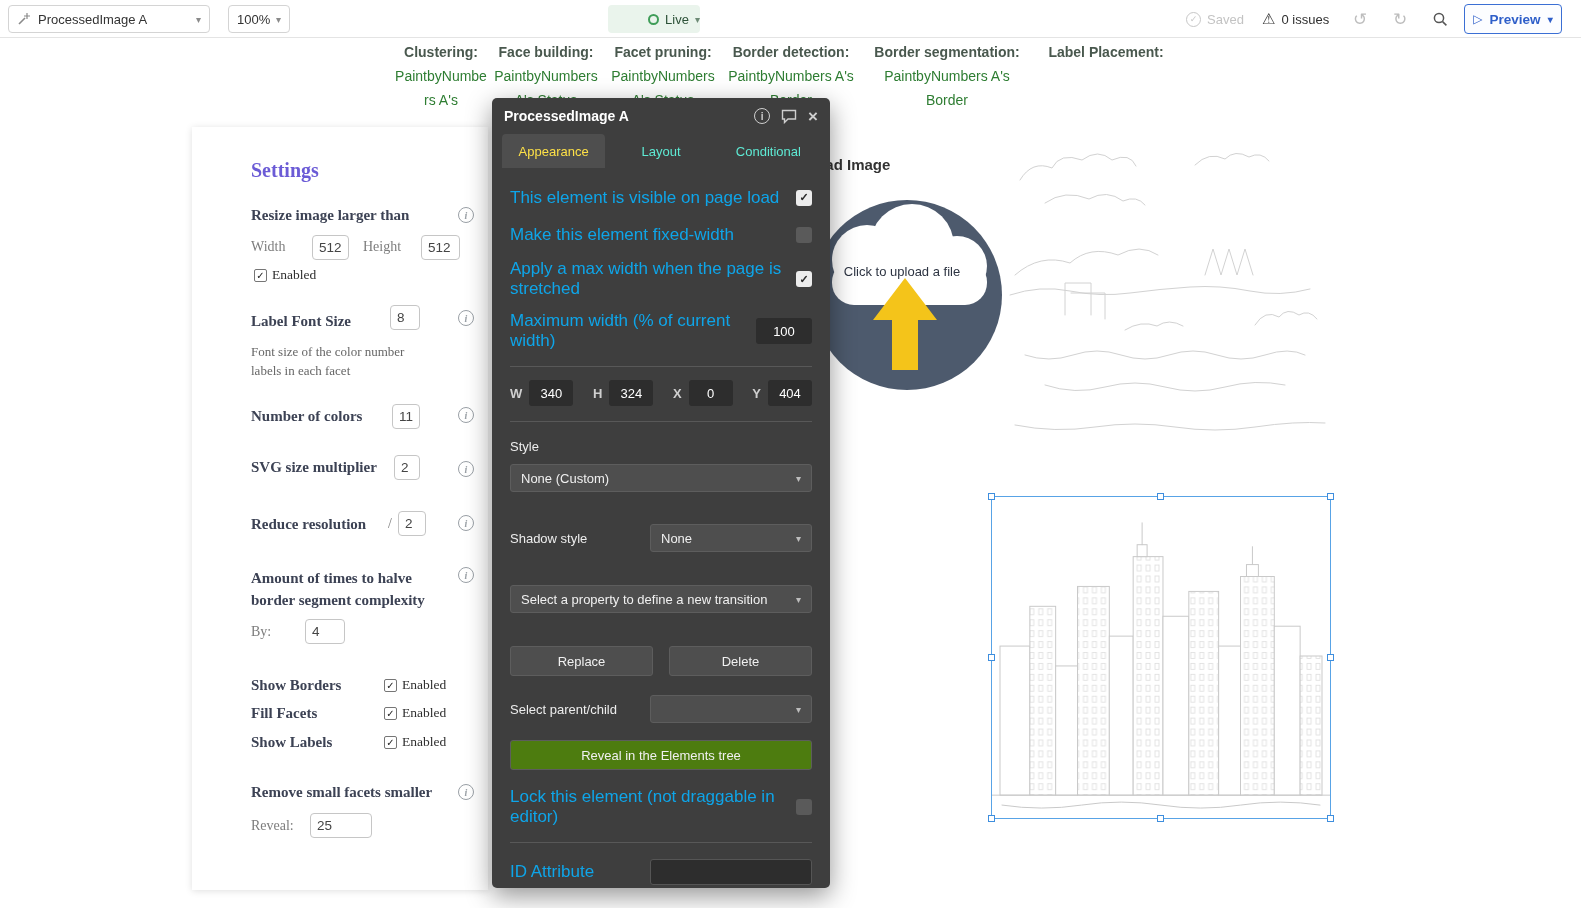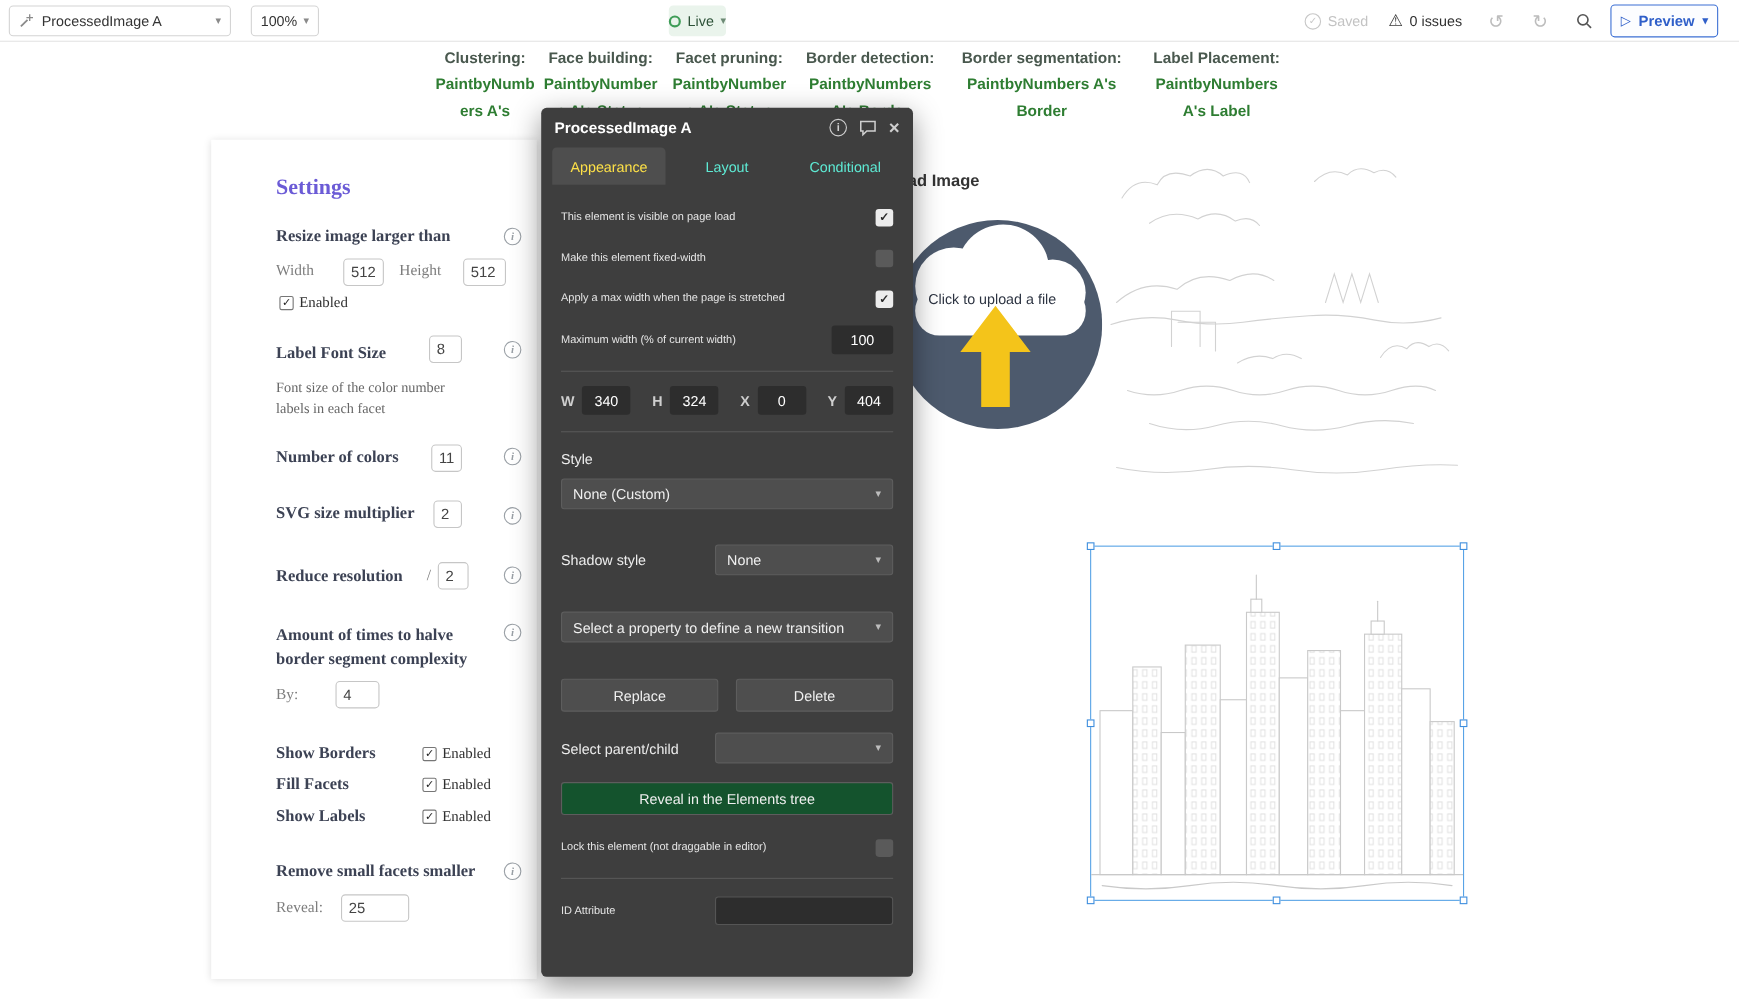--- a/index.html
+++ b/index.html
@@ -21,21 +21,21 @@
   .el-select {
     left:8px; width:202px; border:1px solid #d4d4d4; border-radius:4px;
     padding:0 8px; gap:7px; color:#333; cursor:pointer; background:#fff;
   }
   .el-select .chev, .zoom-select .chev { margin-left:auto; color:#8a8a8a; font-size:10px; }
   .zoom-select {
     left:228px; width:62px; border:1px solid #d4d4d4; border-radius:4px;
     padding:0 8px; color:#333; cursor:pointer; background:#fff;
   }
   .live-pill {
-    left:608px; width:52px; background:#eaf4ec; border-radius:4px;
+    left:608px; width:92px; background:#eaf4ec; border-radius:4px;
     justify-content:flex-end; gap:6px; color:#2c5137; cursor:pointer;
   }
   .live-dot { width:11px; height:11px; border:2px solid #3f9d58; border-radius:50%; }
   .live-pill .chev { font-size:10px; color:#6d8a75; }
   .saved-ind { left:1186px; gap:6px; color:#c3c3c3; }
   .saved-circle {
     width:15px; height:15px; border:1.5px solid #c7c7c7; border-radius:50%;
     display:flex; align-items:center; justify-content:center; font-size:9px; color:#c7c7c7;
   }
   .issues-ind { left:1262px; gap:6px; color:#2f2f2f; cursor:pointer; }
@@ -47,21 +47,21 @@
     left:1464px; width:98px; height:30px; top:4px;
     border:1px solid #3b6fd4; border-radius:4px; background:#fcfdff;
     justify-content:center; gap:7px; color:#2f5fc9; font-weight:700; font-size:13.5px; cursor:pointer;
   }
   .preview-btn .play { font-size:12px; font-weight:400; }
   .preview-btn .chev { font-size:10px; }
 
   
   .hcol { position:absolute; top:40px; text-align:center; font-size:14px; line-height:24px; z-index:1; }
   .hcol .hlabel { color:#49584e; font-weight:600; }
-  .hcol .hval { color:#2e7d32; font-weight:700; word-break:break-word; }
+  .hcol .hval { color:#2e7d32; font-weight:400; word-break:break-word; }
   .c1 { left:395px; width:92px; }
   .c2 { left:492px; width:108px; }
   .c3 { left:609px; width:108px; }
   .c4 { left:727px; width:128px; }
   .c5 { left:868px; width:158px; }
   .c6 { left:1042px; width:128px; }
 
   
   .settings {
     position:absolute; left:192px; top:127px; width:296px; height:763px;
@@ -103,21 +103,21 @@
   }
   .d-close { font-size:17px; font-weight:700; color:#cfcfcf; cursor:pointer; line-height:1; }
   .d-tabs { display:flex; height:34px; padding:0 10px; gap:4px; align-items:stretch; }
   .d-tab {
     flex:1; display:flex; align-items:center; justify-content:center;
     font-size:13px; color:#5eead4; border-radius:4px 4px 0 0; cursor:pointer;
   }
   .d-tab.active { background:#4e4e4e; color:#fde047; }
   .d-body { padding:5px 18px 0; }
   .d-row { display:flex; align-items:center; justify-content:space-between; margin-top:12px; min-height:25px; }
-  .d-row .d-lbl { font-size:10px; color:#e5e5e5; }
+  .d-row .d-lbl { font-size:17px; color:#0ea5e9; }
   .d-check { width:16px; height:16px; border-radius:3px; background:#5a5a5a; flex-shrink:0; cursor:pointer; }
   .d-check.checked {
     background:#ececec; color:#2c2c2c; display:flex; align-items:center; justify-content:center;
     font-size:11px; font-weight:700;
   }
   .d-val {
     min-width:56px; height:26px; background:#2d2d2d; border-radius:3px; color:#fff;
     display:flex; align-items:center; justify-content:center; font-size:13px; padding:0 8px; cursor:text;
   }
   .d-divider { height:1px; background:#585858; margin-top:15px; }
@@ -134,21 +134,21 @@
     display:flex; align-items:center; padding:0 10px; font-size:13px; color:#f0f0f0; cursor:pointer;
   }
   .d-dropdown .chev { margin-left:auto; color:#bdbdbd; font-size:10px; }
   .d-row-dd { display:flex; align-items:center; justify-content:space-between; margin-top:32px; }
   .d-dd-sm { width:162px; margin-top:0; }
   .d-btn-row { display:flex; gap:16px; margin-top:33px; }
   .d-btn {
     flex:1; height:30px; background:#4e4e4e; border:1px solid #5d5d5d; border-radius:3px;
     display:flex; align-items:center; justify-content:center; font-size:13px; color:#f0f0f0; cursor:pointer;
   }
-  .d-btn-full { margin-top:17px; height:30px; background:#14532d; border:1px solid #5d5d5d; border-radius:3px;
+  .d-btn-full { margin-top:17px; height:30px; background:#4d7c0f; border:1px solid #5d5d5d; border-radius:3px;
     display:flex; align-items:center; justify-content:center; font-size:13px; color:#f0f0f0; cursor:pointer; }
   .d-row-late { margin-top:17px; }
   .d-id-input {
     width:162px; height:26px; background:#2d2d2d; border:1px solid #555; border-radius:3px;
     color:#fff; font-size:13px; padding:0 8px; font-family:inherit;
   }
 
   
   .upload-title { position:absolute; left:792px; top:156px; font-size:15px; font-weight:600; color:#333; z-index:1; }
   .upload-widget { position:absolute; left:812px; top:200px; width:190px; height:190px; z-index:1; cursor:pointer; }
@@ -237,21 +237,20 @@
 <div class="hcol c4">
   <div class="hlabel">Border detection:</div>
   <div class="hval">PaintbyNumbers A's Border</div>
 </div>
 <div class="hcol c5">
   <div class="hlabel">Border segmentation:</div>
   <div class="hval">PaintbyNumbers A's Border</div>
 </div>
 <div class="hcol c6">
   <div class="hlabel">Label Placement:</div>
-  <div class="hval">PaintbyNumbers A's Label</div>
 </div>
 
 <div class="settings">
   <div class="s-title">Settings</div>
 
   <div class="s-label" style="left:59px; top:80px;">Resize image larger than</div>
   <div class="info-i" style="left:266px; top:80px;">i</div>
 
   <div class="s-gray" style="left:59px; top:112px;">Width</div>
   <input class="s-input" style="left: 120px; top: 108px; width: 37px;" value="512">

